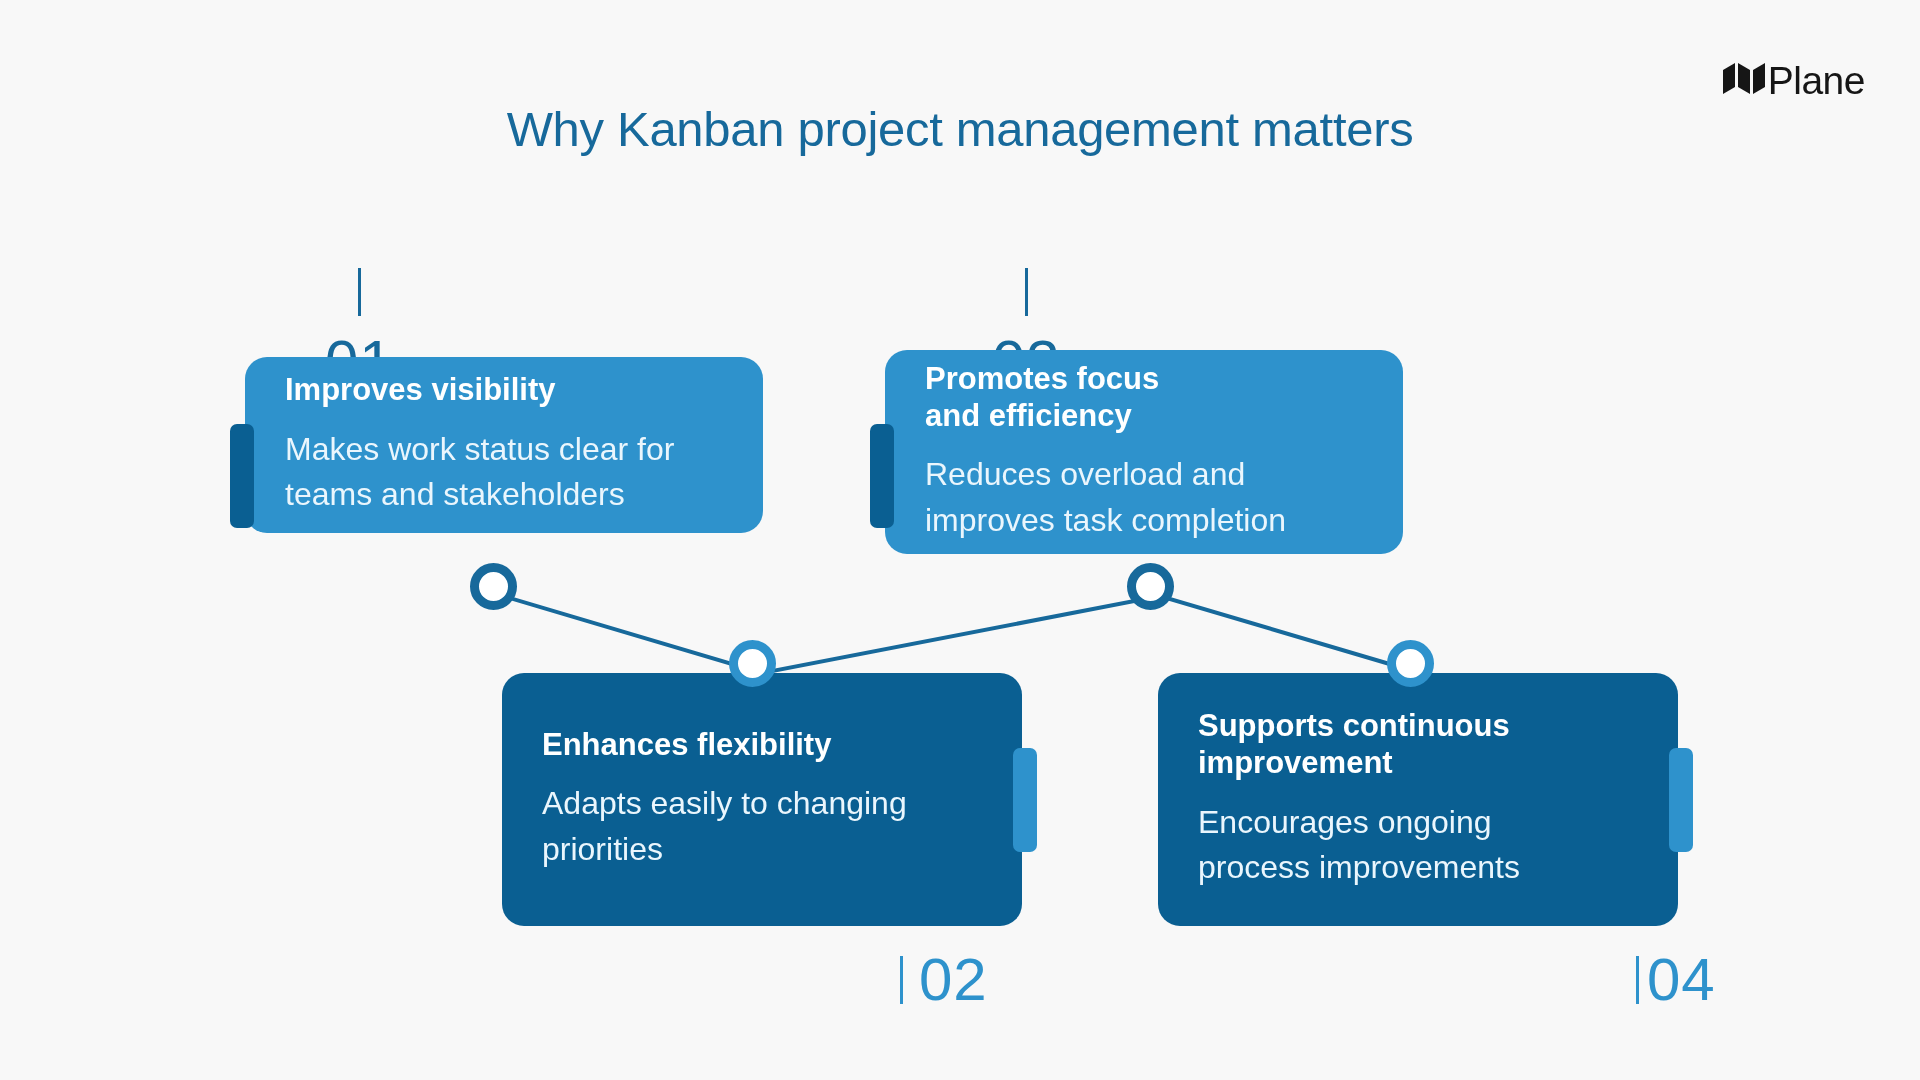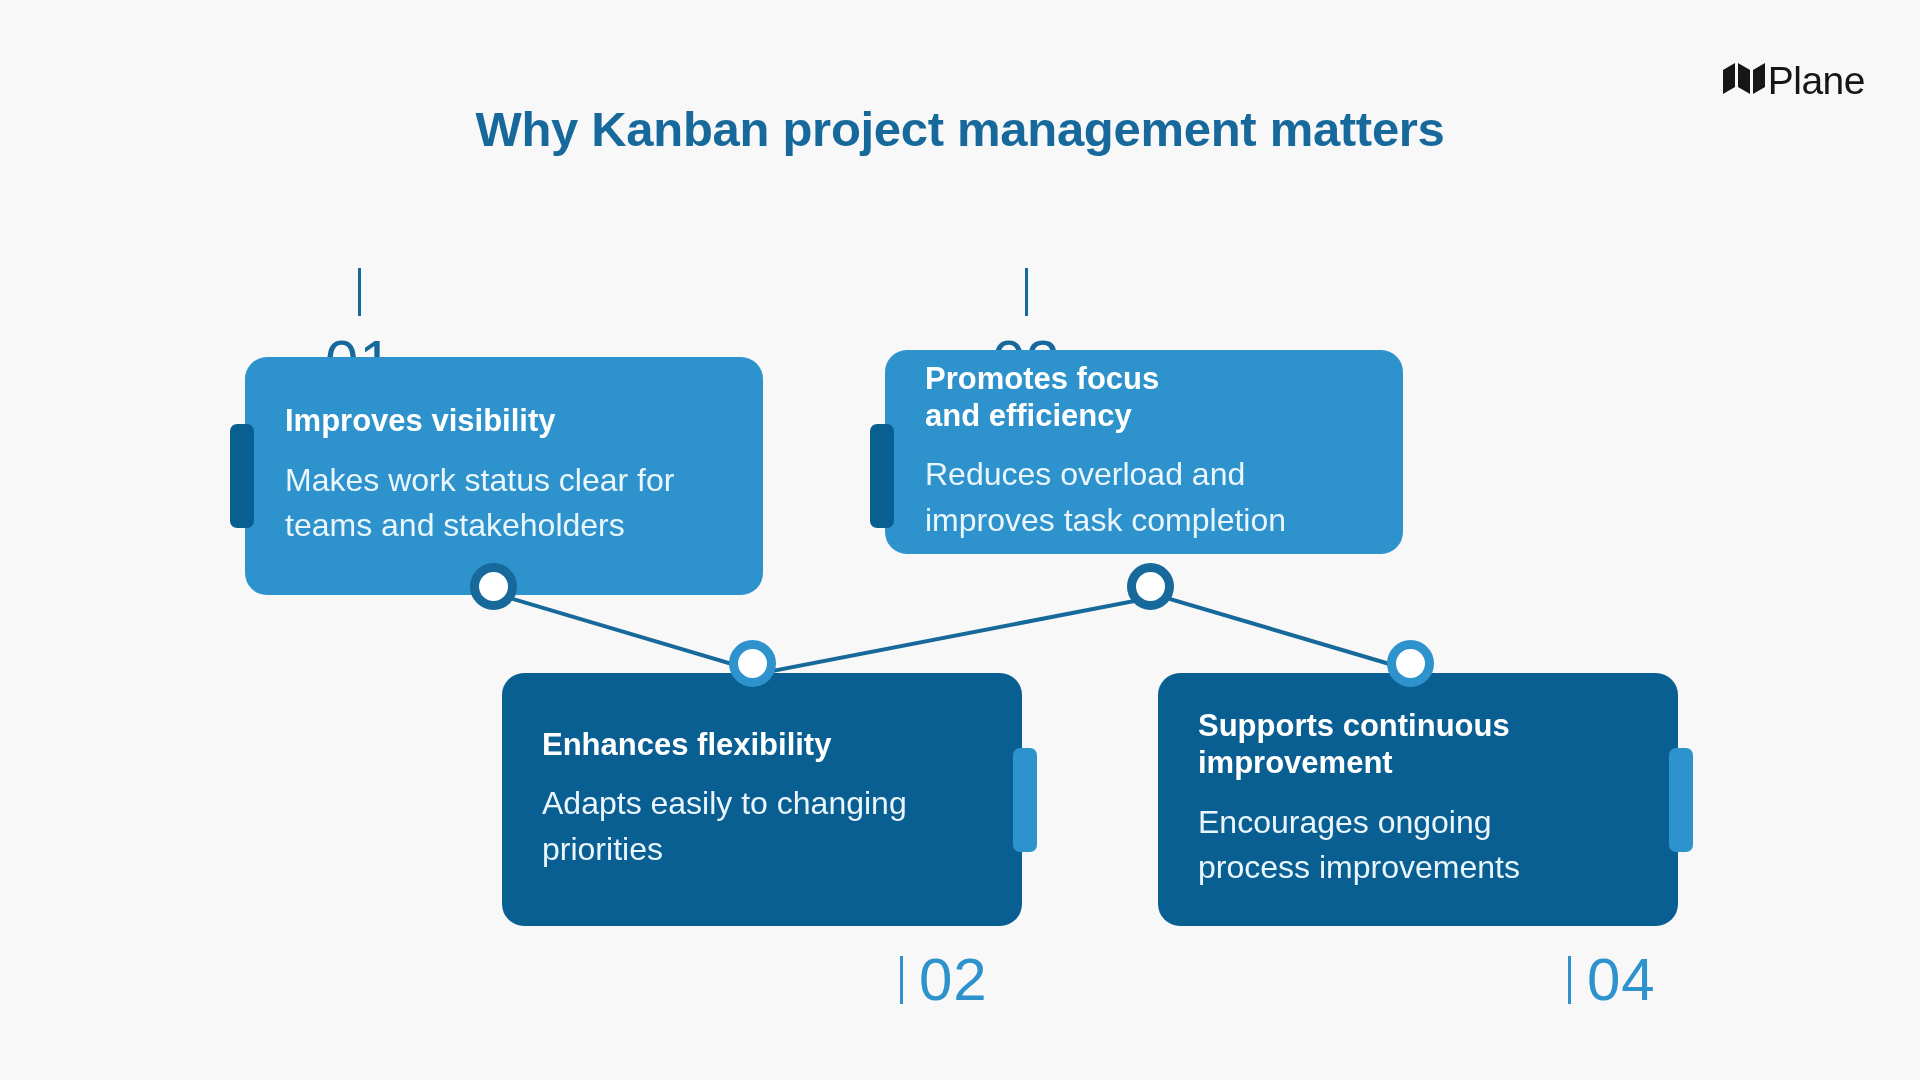--- a/index.html
+++ b/index.html
@@ -19,21 +19,21 @@
   .brand-mark { display:block; }
   .brand-name {
     font-size:39px; font-weight:400; color:#161616;
     letter-spacing:-0.5px; line-height:1;
   }
 
   
   .title {
     position:absolute; left:0; right:0; top:101px;
     text-align:center;
-    font-size:49px; font-weight:700; color:#17699b;
+    font-size:49px; font-weight:400; color:#17699b;
     letter-spacing:-0.3px;
   }
 
   
   .wires { position:absolute; left:0; top:0; width:1920px; height:1080px; }
 
   
   .num {
     position:absolute;
     display:flex; align-items:center; gap:16px;
@@ -108,21 +108,21 @@
   <div class="num dark" style="left:325px; top:268px;">
     <span class="bar"></span>
     <span>01</span>
   </div>
 
   <div class="num dark" style="left:980px; top:268px;padding-left:12px;">
     <span class="bar"></span>
     <span>03</span>
   </div>
 
-  <div class="card light" style="left:245px; top:357px; width:518px; height:238px;">
+  <div class="card light" style="left:245px; top:357px; width:518px; height:176px;">
     <span class="tab left dark" style="top:67px;"></span>
     <div class="card-title">Improves visibility</div>
     <div class="card-desc">Makes work status clear for
 teams and stakeholders</div>
   </div>
 
   <div class="card light" style="left:885px; top:350px; width:518px; height:204px;">
     <span class="tab left dark" style="top:74px;"></span>
     <div class="card-title">Promotes focus
 and efficiency</div>
@@ -148,18 +148,18 @@
   <span class="node dark" style="left:470px;  top:563px;"></span>
   <span class="node light" style="left:729px;  top:640px;"></span>
   <span class="node dark" style="left:1127px; top:563px;"></span>
   <span class="node light" style="left:1387px; top:640px;"></span>
 
   <div class="num light" style="left:900px; top:950px;justify-content:flex-end;">
     <span class="bar"></span>
     <span>02</span>
   </div>
 
-  <div class="num light" style="left:1568px; top:950px;">
+  <div class="num light" style="left:1636px; top:950px;gap:8px;">
     <span class="bar"></span>
     <span>04</span>
   </div>
 
 </div>
 
 </body></html>

